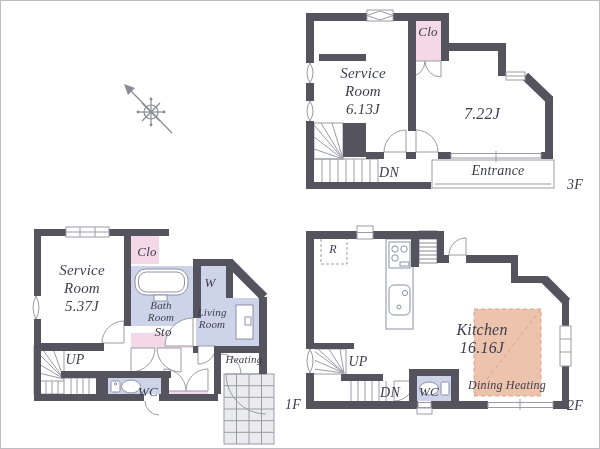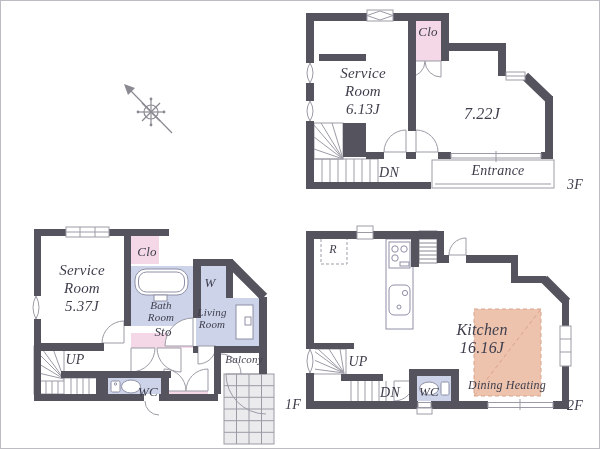--- a/index.html
+++ b/index.html
@@ -341,21 +341,21 @@
   <div class="lbl s15" style="left:81px;top:305px">5.37J</div>
   <div class="lbl s13" style="left:146px;top:250px">Clo</div>
   <div class="lbl s11" style="left:160px;top:304px">Bath</div>
   <div class="lbl s11" style="left:160px;top:316px">Room</div>
   <div class="lbl s13" style="left:209px;top:281px">W</div>
   <div class="lbl s11" style="left:211px;top:311px">Living</div>
   <div class="lbl s11" style="left:211px;top:323px">Room</div>
   <div class="lbl s13" style="left:162px;top:330px">Sto</div>
   <div class="lbl s10" style="left:74px;top:359px">UP</div>
   <div class="lbl s13" style="left:147px;top:390px">WC</div>
-  <div class="lbl s11" style="left:243px;top:358px">Balcony</div>
+  <div class="lbl s11" style="left:243px;top:358px">Heating</div>
   <div class="lbl s14" style="left:292px;top:404px">1F</div>
 
   <div class="lbl s12" style="left:332px;top:248px">R</div>
   <div class="lbl s16" style="left:481px;top:329px">Kitchen</div>
   <div class="lbl s16" style="left:481px;top:347px">16.16J</div>
   <div class="lbl s12" style="left:506px;top:384px">Dining Heating</div>
   <div class="lbl s10" style="left:357px;top:361px">UP</div>
   <div class="lbl s10" style="left:389px;top:392px">DN</div>
   <div class="lbl s13" style="left:428px;top:390px">WC</div>
   <div class="lbl s14" style="left:574px;top:405px">2F</div>

